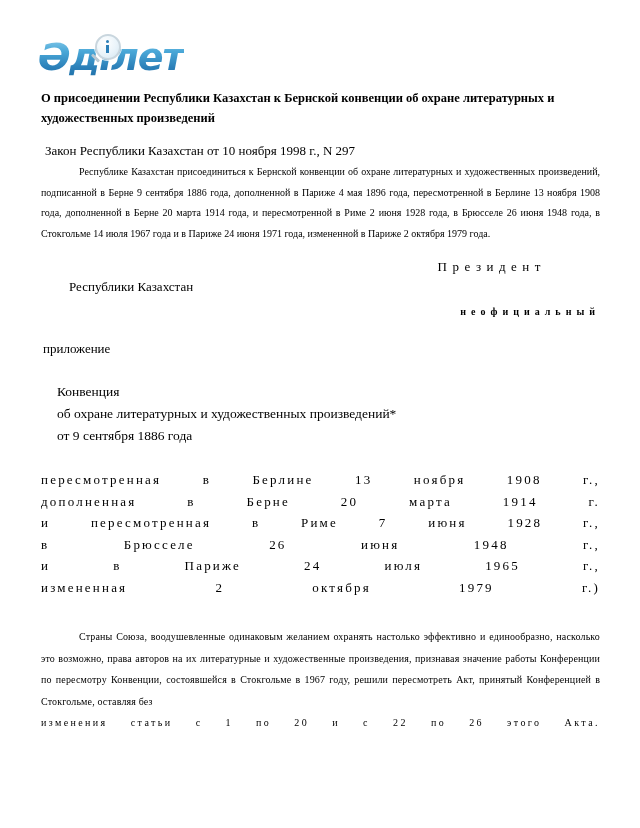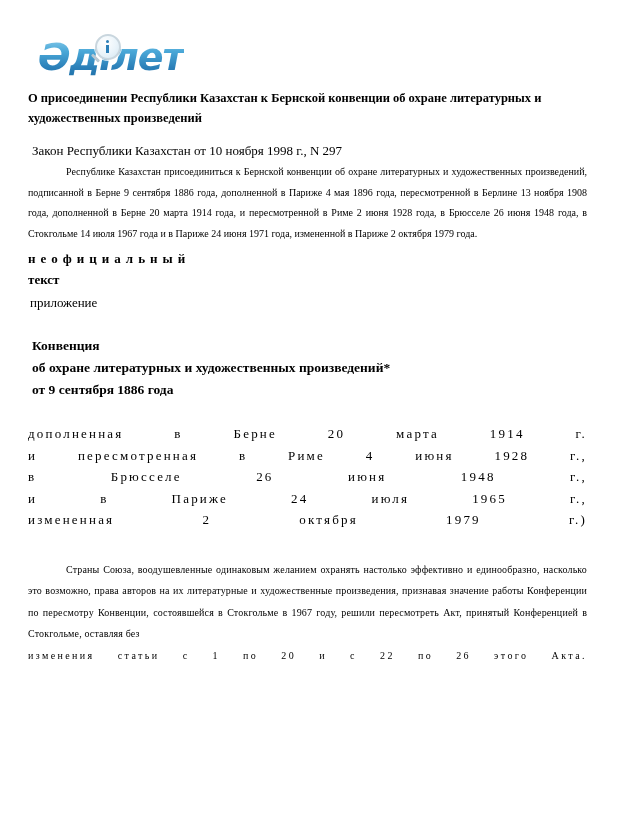--- a/index.html
+++ b/index.html
@@ -86,21 +86,21 @@
     height: 3px;
     background: #b9c8d2;
     transform: rotate(45deg);
     transform-origin: left center;
     border-radius: 1px;
   }
 
   
   .doc {
     position: absolute;
-    left: 28px;
+    left: 41px;
     top: 88px;
     width: 559px;
   }
 
   .title {
     font-weight: 700;
     font-size: 12.5px;
     line-height: 20px;
     margin: 0 0 13px 0;
     text-align: left;
@@ -134,42 +134,43 @@
   }
   .president-sub {
     font-size: 13px;
     line-height: 20px;
     margin: 0;
     padding-left: 28px;
   }
 
   .unofficial {
     font-weight: 700;
-    font-size: 13px;
+    font-size: 10px;
     line-height: 21px;
     letter-spacing: 5px;
-    margin: 4px 0 0 0;
+    margin: 4px 0 16px 0;
+    text-align: right;
   }
   .unofficial-2 {
     font-weight: 700;
     font-size: 13px;
     line-height: 21px;
     margin: 0;
   }
   .appendix {
     font-size: 13px;
     line-height: 21px;
     margin: 2px;
   }
 
   .conv-heading {
-    font-weight: 700;
+    font-weight: 400;
     font-size: 13.5px;
     line-height: 22px;
-    margin: 22px 0 0 4px;
+    margin: 22px 0 0 16px;
   }
   .conv-heading .l2,
   .conv-heading .l3 { display: block; }
 
   .spaced-block {
     font-size: 13px;
     line-height: 21.5px;
     letter-spacing: 2.2px;
     text-align: justify;
     text-justify: inter-word;
@@ -217,34 +218,38 @@
   </div>
 
   <div class="doc">
 
     <h1 class="title">О присоединении Республики Казахстан к Бернской конвенции об охране литературных и художественных произведений</h1>
 
     <p class="law-line">Закон Республики Казахстан от 10 ноября 1998 г., N 297</p>
 
     <p class="body-para">Республике Казахстан присоединиться к Бернской конвенции об охране литературных и художественных произведений, подписанной в Берне 9 сентября 1886 года, дополненной в Париже 4 мая 1896 года, пересмотренной в Берлине 13 ноября 1908 года, дополненной в Берне 20 марта 1914 года, и пересмотренной в Риме 2 июня 1928 года, в Брюсселе 26 июня 1948 года, в Стокгольме 14 июля 1967 года и в Париже 24 июня 1971 года, измененной в Париже 2 октября 1979 года.</p>
 
+    <div class="sign-block">
+      <p class="president-line">Президент</p>
+      <p class="president-sub">Республики Казахстан</p>
+    </div>
 
     <p class="unofficial">неофициальный</p>
-    <p class="unofficial-2">текст</p>
     <p class="appendix">приложение</p>
 
     <div class="conv-heading">
       <span class="l1">Конвенция</span>
       <span class="l2">об охране литературных и художественных произведений*</span>
       <span class="l3">от 9 сентября 1886 года</span>
     </div>
 
     <div class="spaced-block">
+      <span class="ln">пересмотренная в Берлине 13 ноября 1908 г.,</span>
       <span class="ln">дополненная в Берне 20 марта 1914 г.</span>
-      <span class="ln">и пересмотренная в Риме 4 июня 1928 г.,</span>
+      <span class="ln">и пересмотренная в Риме 7 июня 1928 г.,</span>
       <span class="ln">в Брюсселе 26 июня 1948 г.,</span>
       <span class="ln">и в Париже 24 июля 1965 г.,</span>
       <span class="ln">измененная 2 октября 1979 г.)</span>
     </div>
 
     <div class="final-para">
       <span>Страны Союза, воодушевленные одинаковым желанием охранять настолько эффективно и единообразно, насколько это возможно, права авторов на их литературные и художественные произведения, признавая значение работы Конференции по пересмотру Конвенции, состоявшейся в Стокгольме в 1967 году, решили пересмотреть Акт, принятый Конференцией в Стокгольме, оставляя без</span>
       <span class="lastline">изменения статьи с 1 по 20 и с 22 по 26 этого Акта.</span>
     </div>
 

